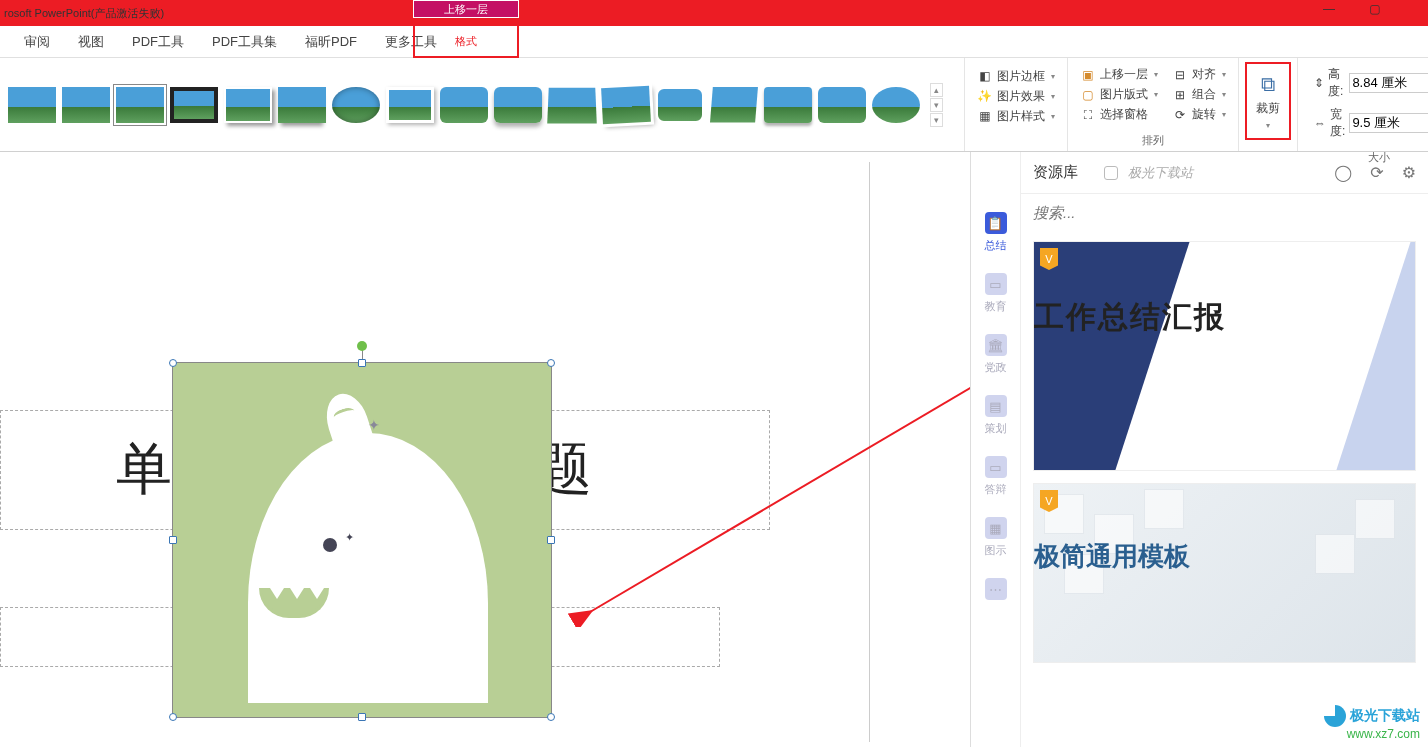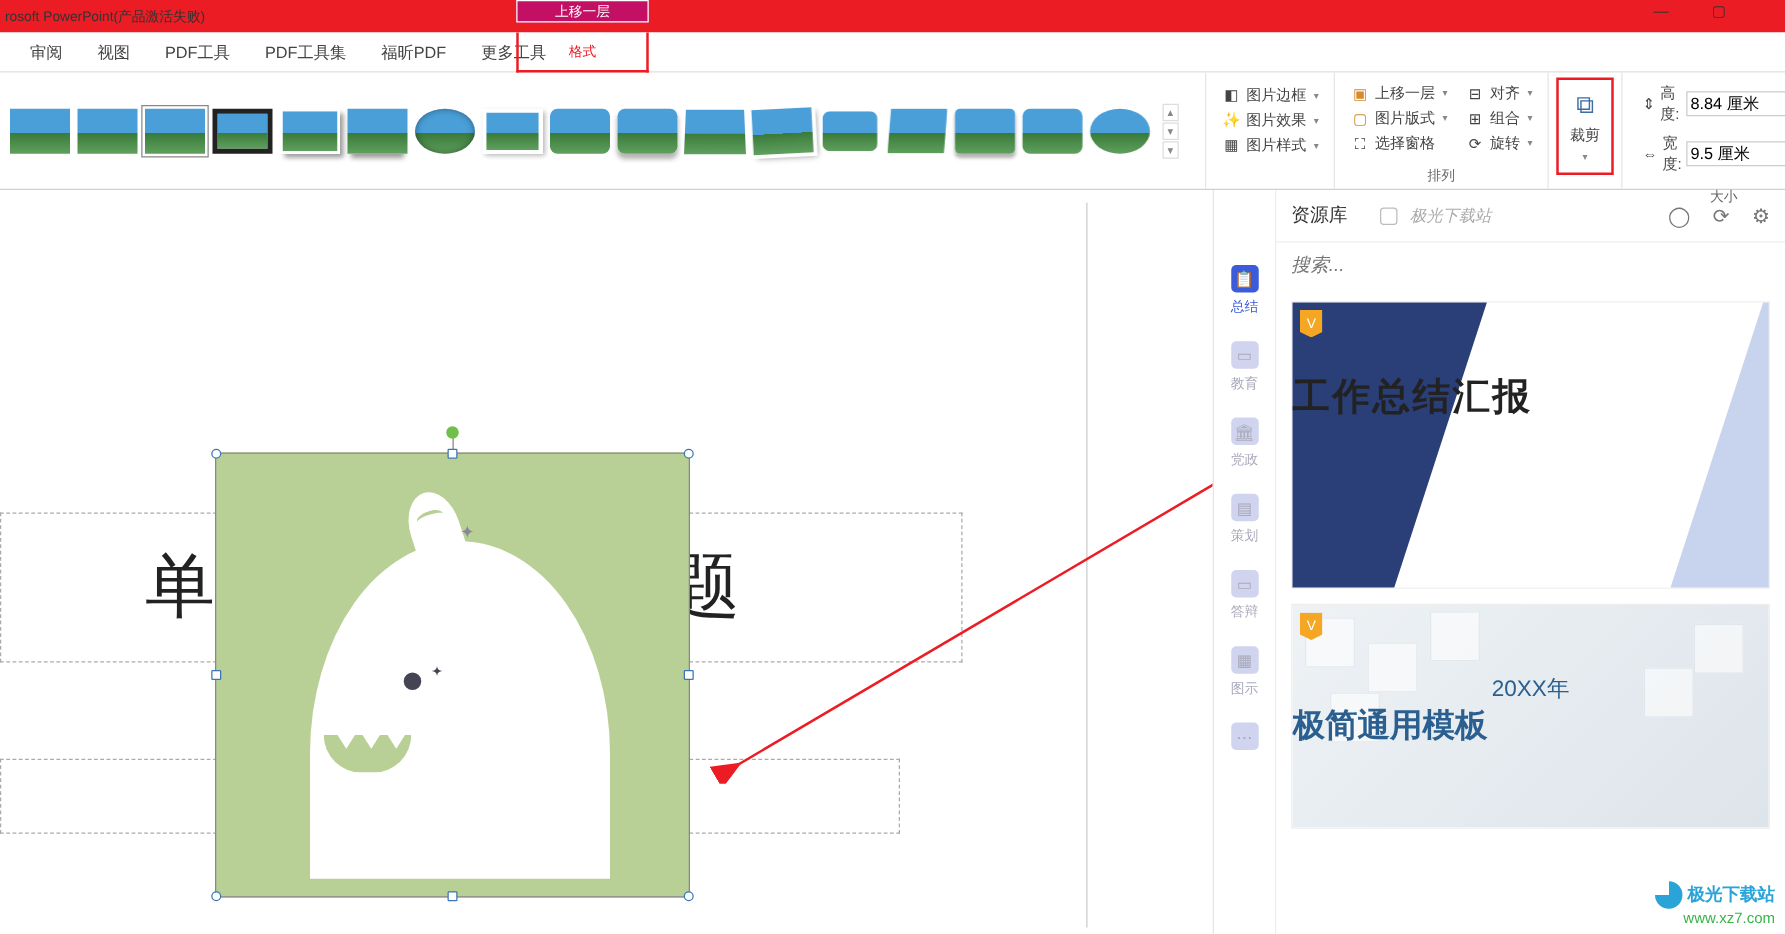--- a/index.html
+++ b/index.html
@@ -398,21 +398,20 @@
           <div class="tpl2-cubes">
             <span style="left:10px;top:10px;"></span>
               <span style="left:60px;top:30px;"></span>
             <span style="left:30px;top:70px;"></span>
               <span style="right:20px;top:15px;"></span>
             <span style="right:60px;top:50px;"></span>
               <span style="left:110px;top:5px;"></span>
           </div>
           <div class="tpl-badge">V</div>
           <div class="tpl2-text">
-            <div class="yr">20XX年</div>
             <div class="main">极简通用模板</div>
 
           </div>
         </div>
       </div>
     </div>
   </div>
 </div>
 
 <div class="watermark">

